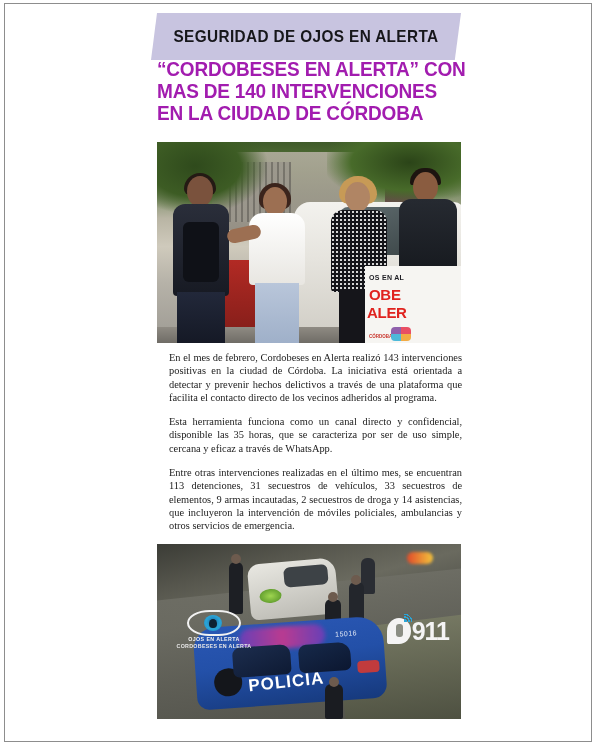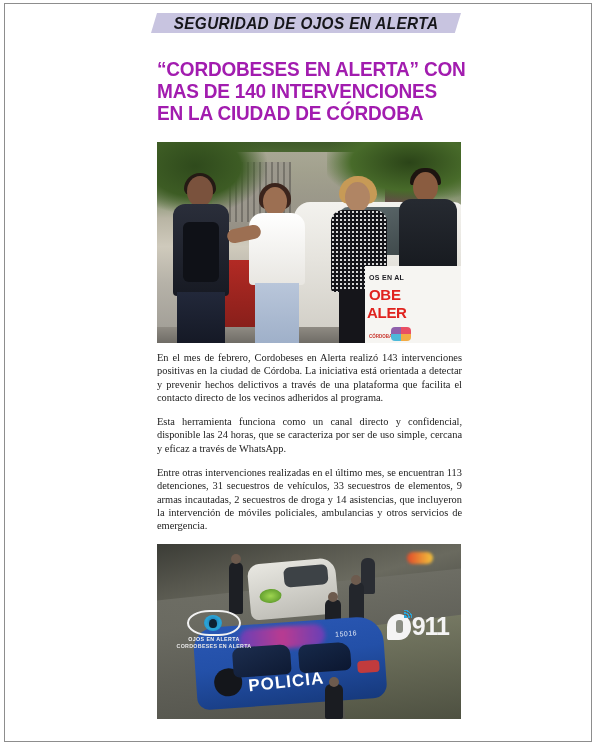--- a/index.html
+++ b/index.html
@@ -24,22 +24,21 @@
     box-sizing: border-box;
     overflow: hidden;
   }
 
   
   .header-band {
     position: absolute;
     left: 146px;
     top: 9px;
     width: 310px;
-    height: 20px;
-    font-style: italic;
+    height: 47px;
   }
   .band-shape {
     position: absolute;
     inset: 0;
     background: #c8c4e0;
     clip-path: polygon(6px 0, 100% 0, 98% 100%, 0 100%);
   }
   .band-text {
     position: absolute;
     inset: 0;
@@ -299,21 +298,21 @@
     position:absolute; left: 38px; top: 9px; width: 8px; height: 9px;
     background:#0e2233; border-radius: 50% 50% 45% 45%;
   }
   .eye-t1 { position:absolute; left:0; top: 26px; width:86px; text-align:center;
     font-family:"Liberation Sans",sans-serif; font-size:5.3px; font-weight:bold;
     color:#f1f1f1; letter-spacing:.4px;}
   .eye-t2 { position:absolute; left:0; top: 33px; width:86px; text-align:center;
     font-family:"Liberation Sans",sans-serif; font-size:5.3px; font-weight:bold;
     color:#e7e7e7; letter-spacing:.3px;}
 
-  .nine11 { position:absolute; right: 12px; top: 70px; height: 30px; display:flex; align-items:flex-start;}
+  .nine11 { position:absolute; right: 12px; top: 70px; height: 30px; display:flex; align-items:flex-end;}
   .nine11 .mark {
     position:relative; width: 24px; height: 26px; margin-right: 1px;
     background:#f4f4f4; border-radius: 50% 50% 50% 10%;
   }
   .nine11 .mark::after {
     content:""; position:absolute; left: 9px; top: 6px; width: 7px; height: 13px;
     background:#8b8e84; border-radius: 3px;
   }
   .nine11 .waves {
     position:absolute; right: -3px; top: -6px; width: 10px; height: 10px;
@@ -331,21 +330,21 @@
     position: absolute;
     left: 152px;
     top: 347px;
     width: 305px;
     font-family: "Liberation Serif", serif;
     font-size: 10.4px;
     line-height: 13.3px;
     color: #1b1b1b;
     text-align: justify;
   }
-  .article p { margin: 0 0 11px 0; }
+  .article p { margin: 0 0 11px 12px; }
 </style>
 </head>
 <body>
 
 <div class="page">
 
   <div class="header-band">
     <div class="band-shape"></div>
     <div class="band-text">SEGURIDAD DE OJOS EN ALERTA</div>
   </div>
@@ -400,21 +399,21 @@
       <div class="b-l1">OS EN AL</div>
       <div class="b-l2">OBE</div>
       <div class="b-l3">ALER</div>
       <div class="b-logo">CÓRDOBA</div>
       <div class="b-dots"></div>
     </div>
   </div>
 
   <div class="article">
     <p>En el mes de febrero, Cordobeses en Alerta realizó 143 intervenciones positivas en la ciudad de Córdoba. La iniciativa está orientada a detectar y prevenir hechos delictivos a través de una plataforma que facilita el contacto directo de los vecinos adheridos al programa.</p>
-    <p>Esta herramienta funciona como un canal directo y confidencial, disponible las 24 horas, que se caracteriza por ser de uso simple, cercana y eficaz a través de WhatsApp.</p>
+    <p>Esta herramienta funciona como un canal directo y confidencial, disponible las 35 horas, que se caracteriza por ser de uso simple, cercana y eficaz a través de WhatsApp.</p>
     <p>Entre otras intervenciones realizadas en el último mes, se encuentran 113 detenciones, 31 secuestros de vehículos, 33 secuestros de elementos, 9 armas incautadas, 2 secuestros de droga y 14 asistencias, que incluyeron la intervención de móviles policiales, ambulancias y otros servicios de emergencia.</p>
   </div>
 
   <div class="photo" id="photo-bottom">
     <div class="p2-bg"></div>
     <div class="p2-road"></div>
     <div class="p2-curb"></div>
     <div class="p2-lights"></div>
 
     <div class="p2-white-car">

